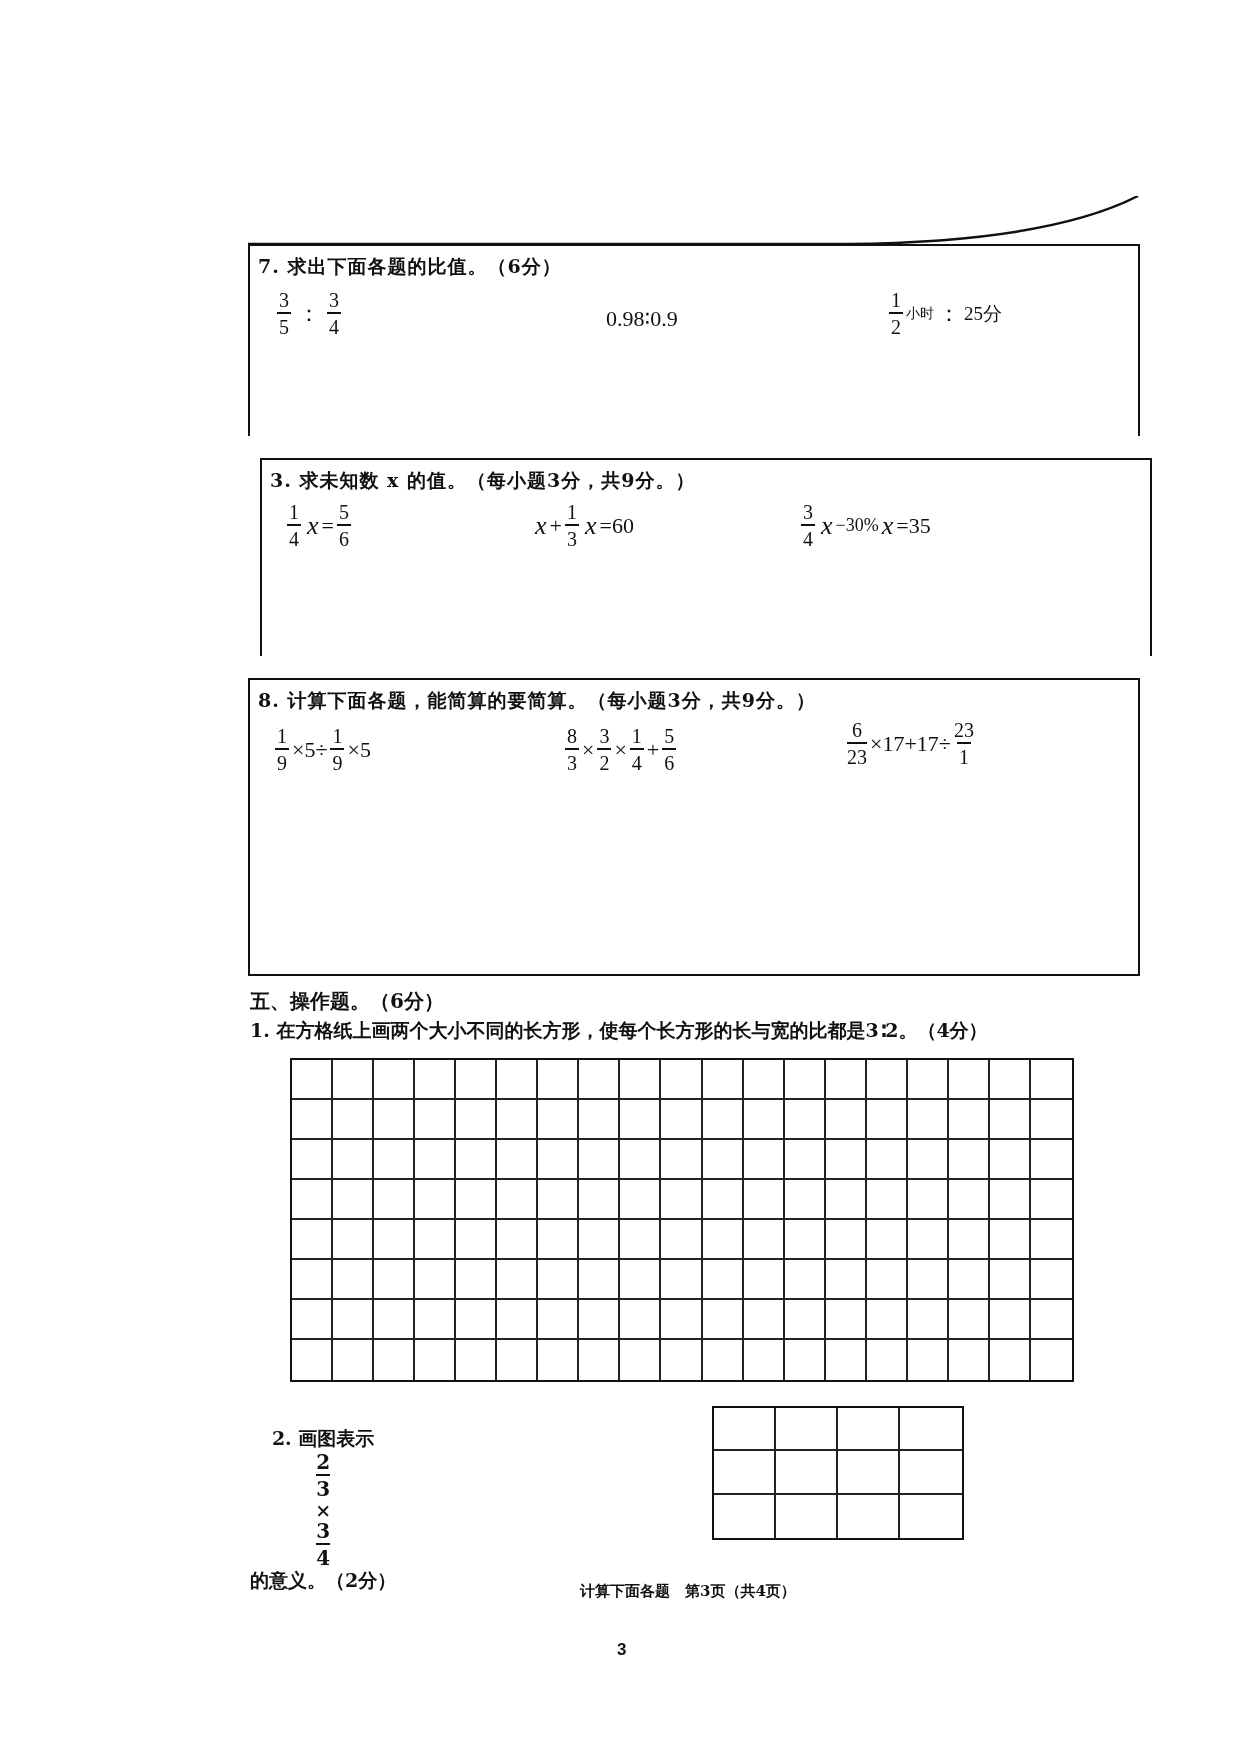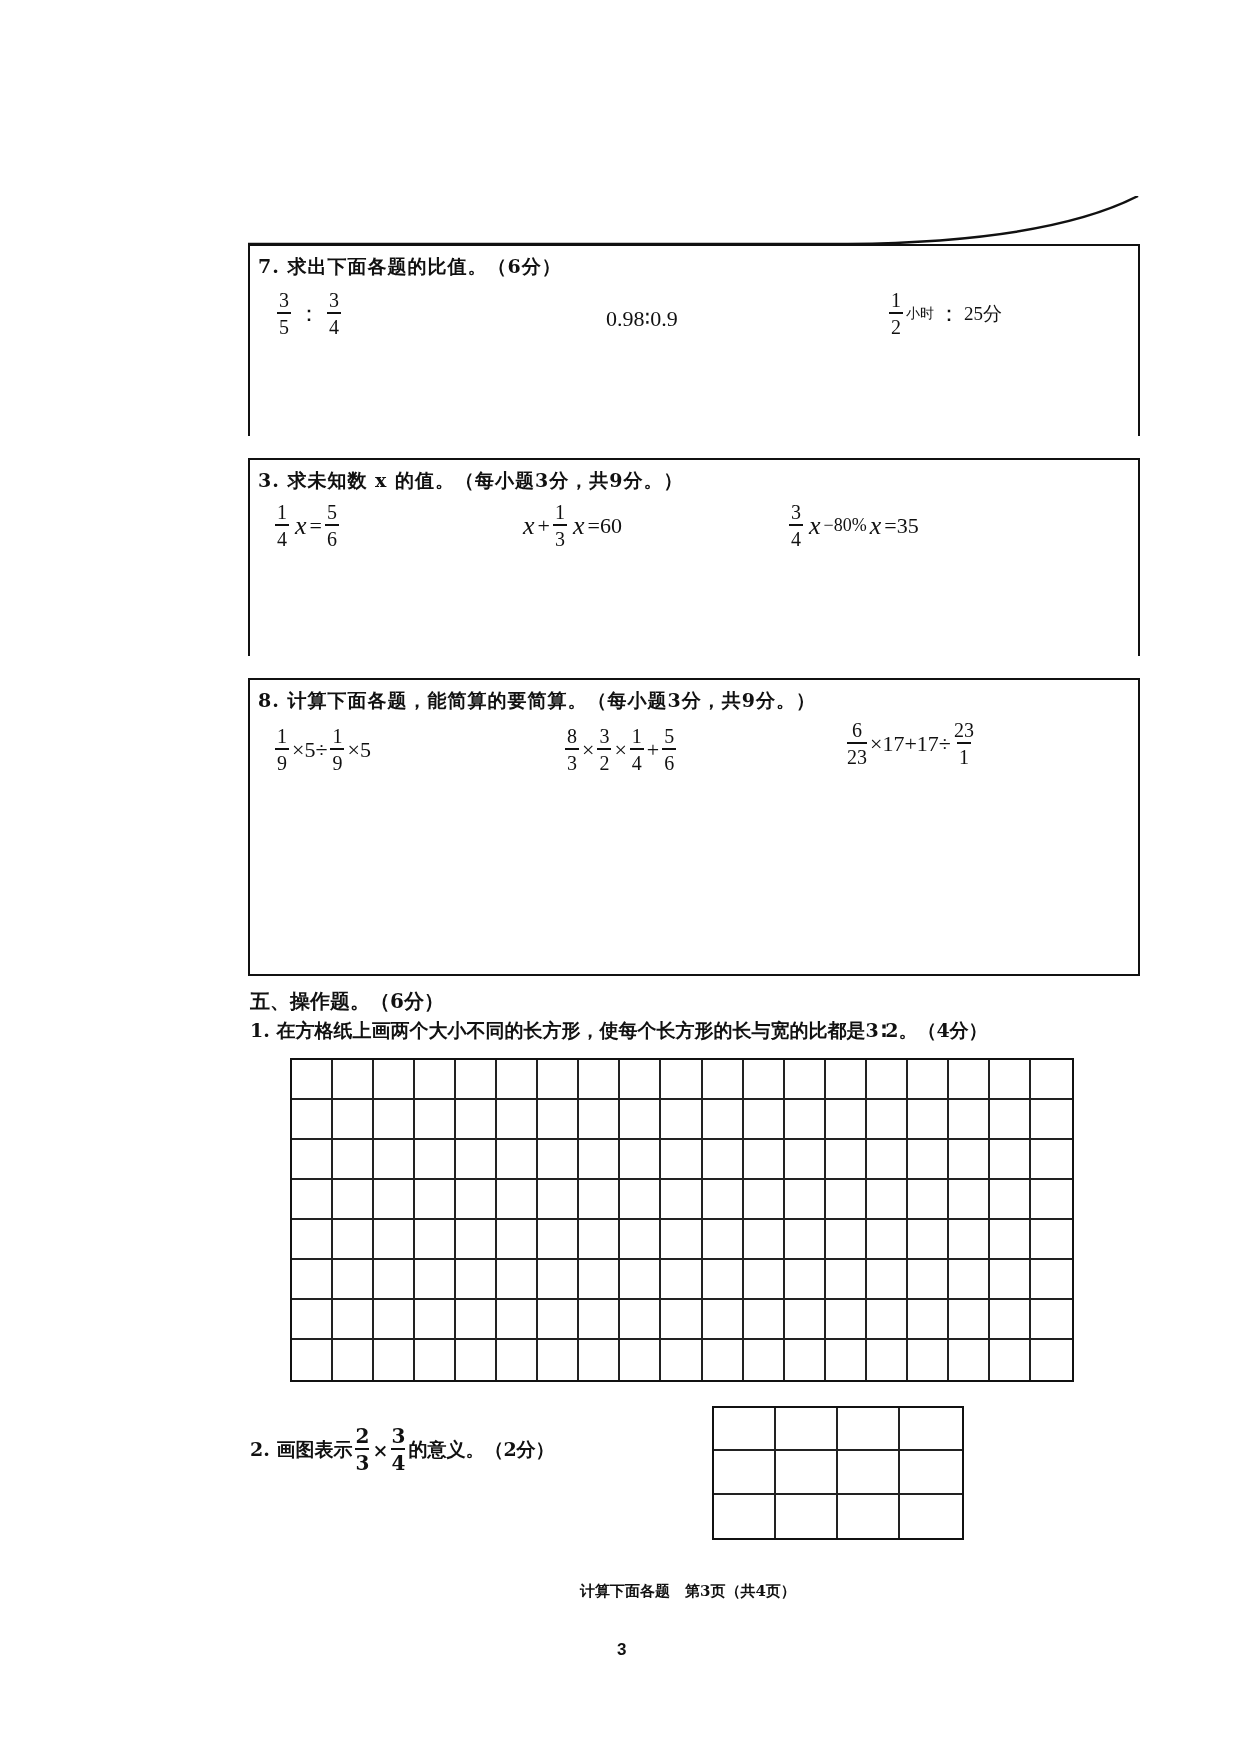--- a/index.html
+++ b/index.html
@@ -47,21 +47,21 @@
     <span class="frac">
         <span class="n">1</span>
         <span class="d">2</span>
       </span>
     <span style="font-size:14px">小时</span>
     <span class="op">：</span>
     <span style="font-size:19px">25分</span>
   </div>
 </div>
 
-<div class="box" style="top:458px;height:196px;">
+<div class="box" style="top:458px;height:196px;margin-left:12px;">
   <div class="qtitle">3. 求未知数 x 的值。（每小题3分，共9分。）</div>
   <div class="prob" style="left:22px;top:42px;">
     <span class="frac">
         <span class="n">1</span>
         <span class="d">4</span>
       </span>
     <span class="var">x</span>
     <span>=</span>
     <span class="frac">
         <span class="n">5</span>
@@ -77,21 +77,21 @@
       </span>
     <span class="var">x</span>
     <span>=60</span>
   </div>
   <div class="prob" style="left:536px;top:42px;">
     <span class="frac">
         <span class="n">3</span>
         <span class="d">4</span>
       </span>
     <span class="var">x</span>
-    <span style="font-size:18px">−80%</span>
+    <span style="font-size:18px">−30%</span>
     <span class="var">x</span>
     <span>=35</span>
   </div>
 </div>
 
 <div class="box last" style="top:678px;height:294px;">
   <div class="qtitle">8. 计算下面各题，能简算的要简算。（每小题3分，共9分。）</div>
   <div class="prob" style="left:22px;top:46px;">
     <span class="frac">
         <span class="n">1</span>
@@ -289,21 +289,21 @@
     <div style="border-bottom: none;"></div>
     <div style="border-bottom: none;"></div>
     <div style="border-bottom: none;"></div>
     <div style="border-bottom: none;"></div>
     <div style="border-bottom: none;"></div>
     <div style="border-bottom: none;"></div>
     <div style="border-bottom: none;"></div>
     <div style="border-right: none; border-bottom: none;"></div>
   </div>
 
-<div class="prob" style="left:250px;top:1426px;font-size:19px;font-weight:bold;font-family:'DejaVu Serif', serif;">
+<div class="prob" style="left:250px;top:1426px;font-size:19px;font-weight:bold;font-family:'DejaVu Serif', serif;flex-direction:column;">
   <span>2. 画图表示</span>
   <span class="frac">
       <span class="n">2</span>
       <span class="d">3</span>
     </span>
   <span>×</span>
   <span class="frac">
       <span class="n">3</span>
       <span class="d">4</span>
     </span>

